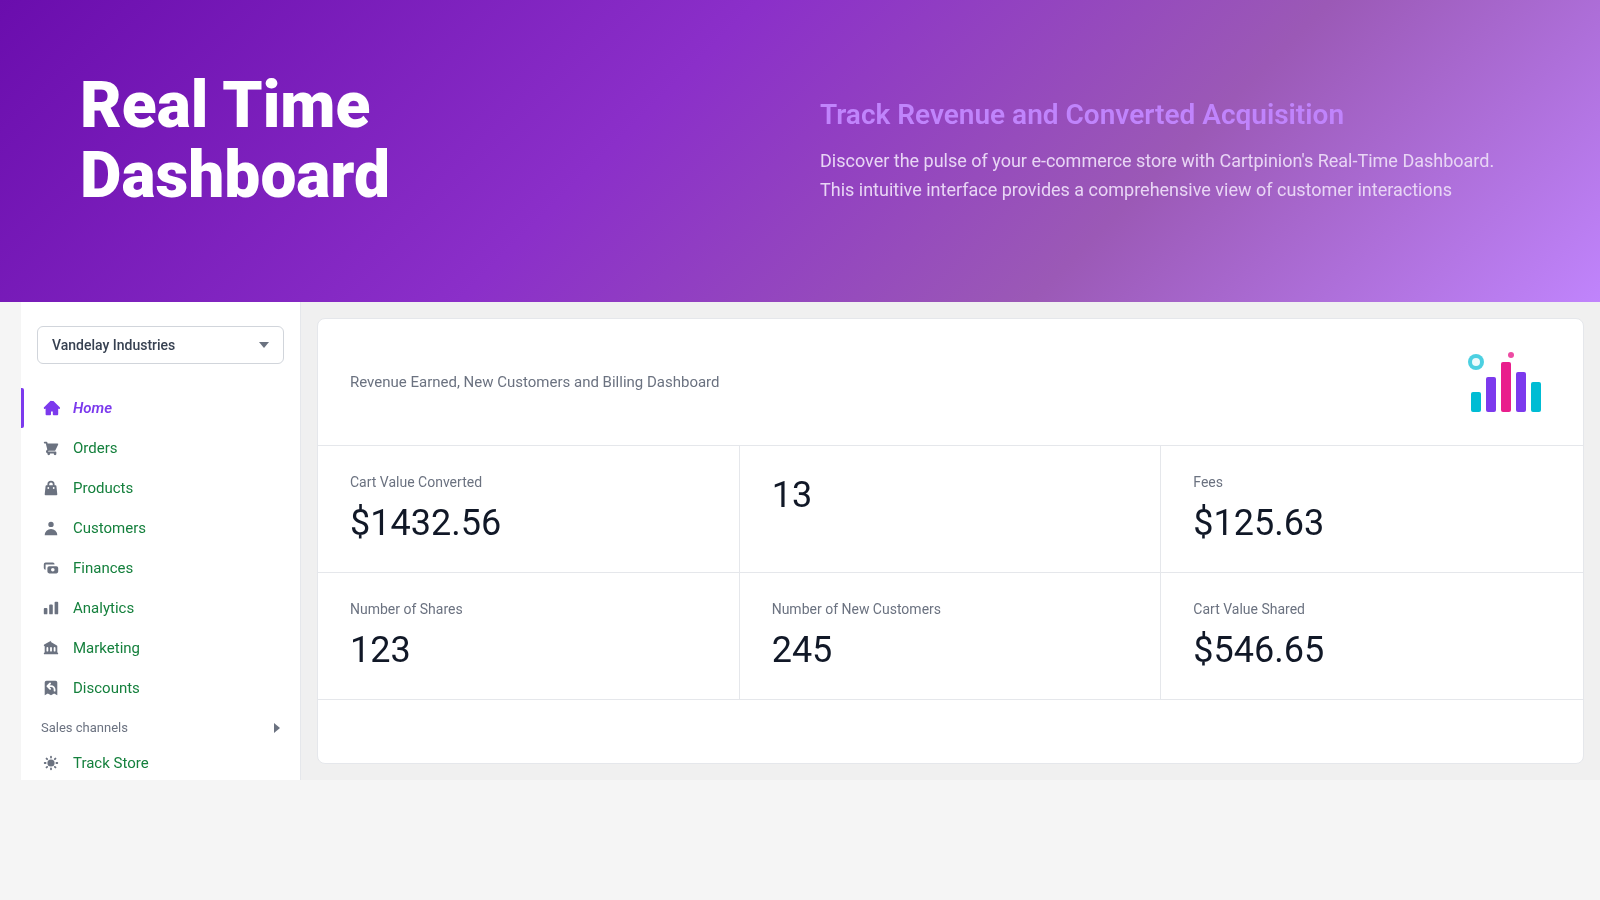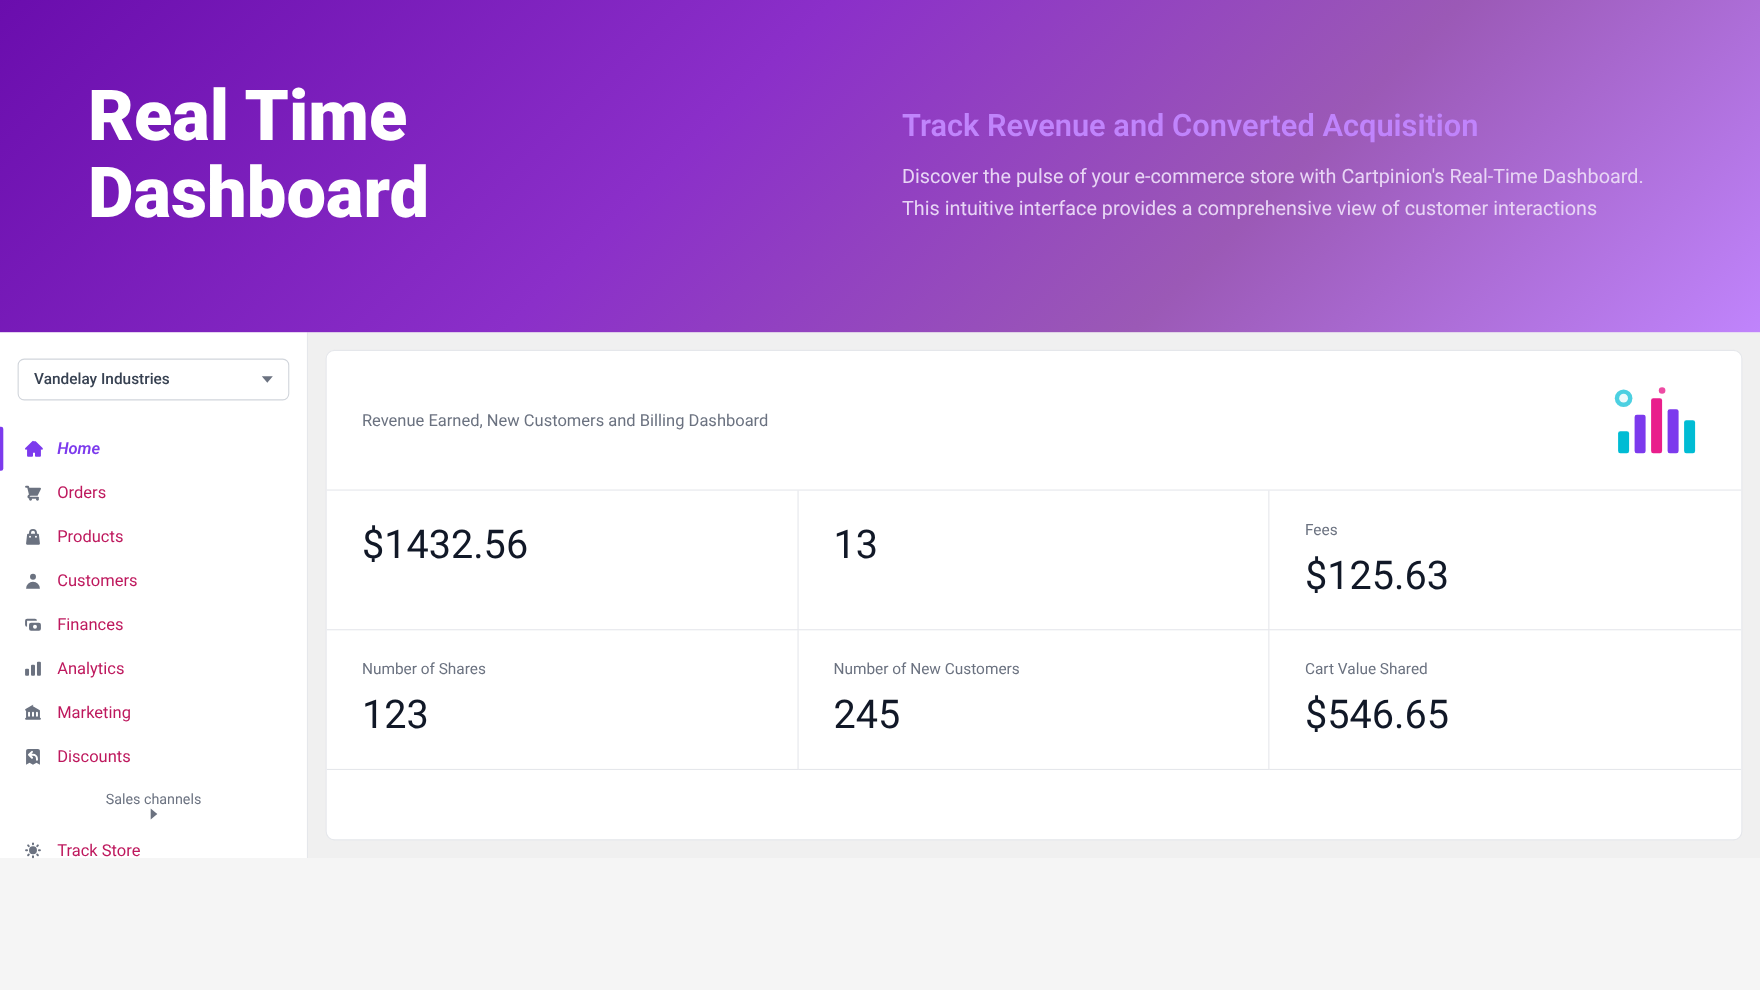--- a/index.html
+++ b/index.html
@@ -38,20 +38,21 @@
       font-size: 18px;
       color: #e8d5f5;
       line-height: 1.6;
     }
 
     
     .main-content {
       display: flex;
       height: 478px;
       background: #f0f0f0;
+      margin-left: 21px;
     }
 
     
     .sidebar {
       width: 280px;
       background: #ffffff;
       border-right: 1px solid #e5e7eb;
       padding: 24px 0;
       flex-shrink: 0;
     }
@@ -77,21 +78,21 @@
       border-right: 5px solid transparent;
       border-top: 6px solid #6b7280;
     }
 
     .nav-item {
       display: flex;
       align-items: center;
       padding: 10px 20px;
       cursor: pointer;
       font-size: 15px;
-      color: #be185d;
+      color: #15803d;
       gap: 12px;
       transition: background 0.15s;
       position: relative;
     }
     .nav-item.active {
       color: #7c3aed;
       font-weight: 600;
       font-style: italic;
     }
     .nav-item.active::before {
@@ -117,21 +118,20 @@
       height: 18px;
     }
 
     .sales-channels-header {
       display: flex;
       align-items: center;
       justify-content: space-between;
       padding: 12px 20px 8px 20px;
       font-size: 13px;
       color: #6b7280;
-      flex-direction: column;
     }
     .sales-chevron {
       width: 0; height: 0;
       border-top: 5px solid transparent;
       border-bottom: 5px solid transparent;
       border-left: 6px solid #6b7280;
     }
 
     
     .dashboard {
@@ -313,20 +313,21 @@
           <circle cx="15" cy="15" r="4" fill="#ffffff" opacity="0.9"></circle>
 
           <circle cx="50" cy="8" r="3" fill="#e91e8c" opacity="0.8"></circle>
         </svg>
       </div>
     </div>
 
     <div class="metrics-grid">
 
       <div class="metric-card">
+        <div class="metric-label">Cart Value Converted</div>
         <div class="metric-value">$1432.56</div>
       </div>
       <div class="metric-card">
         <div class="metric-value">13</div>
       </div>
       <div class="metric-card">
         <div class="metric-label">Fees</div>
         <div class="metric-value">$125.63</div>
       </div>
 

